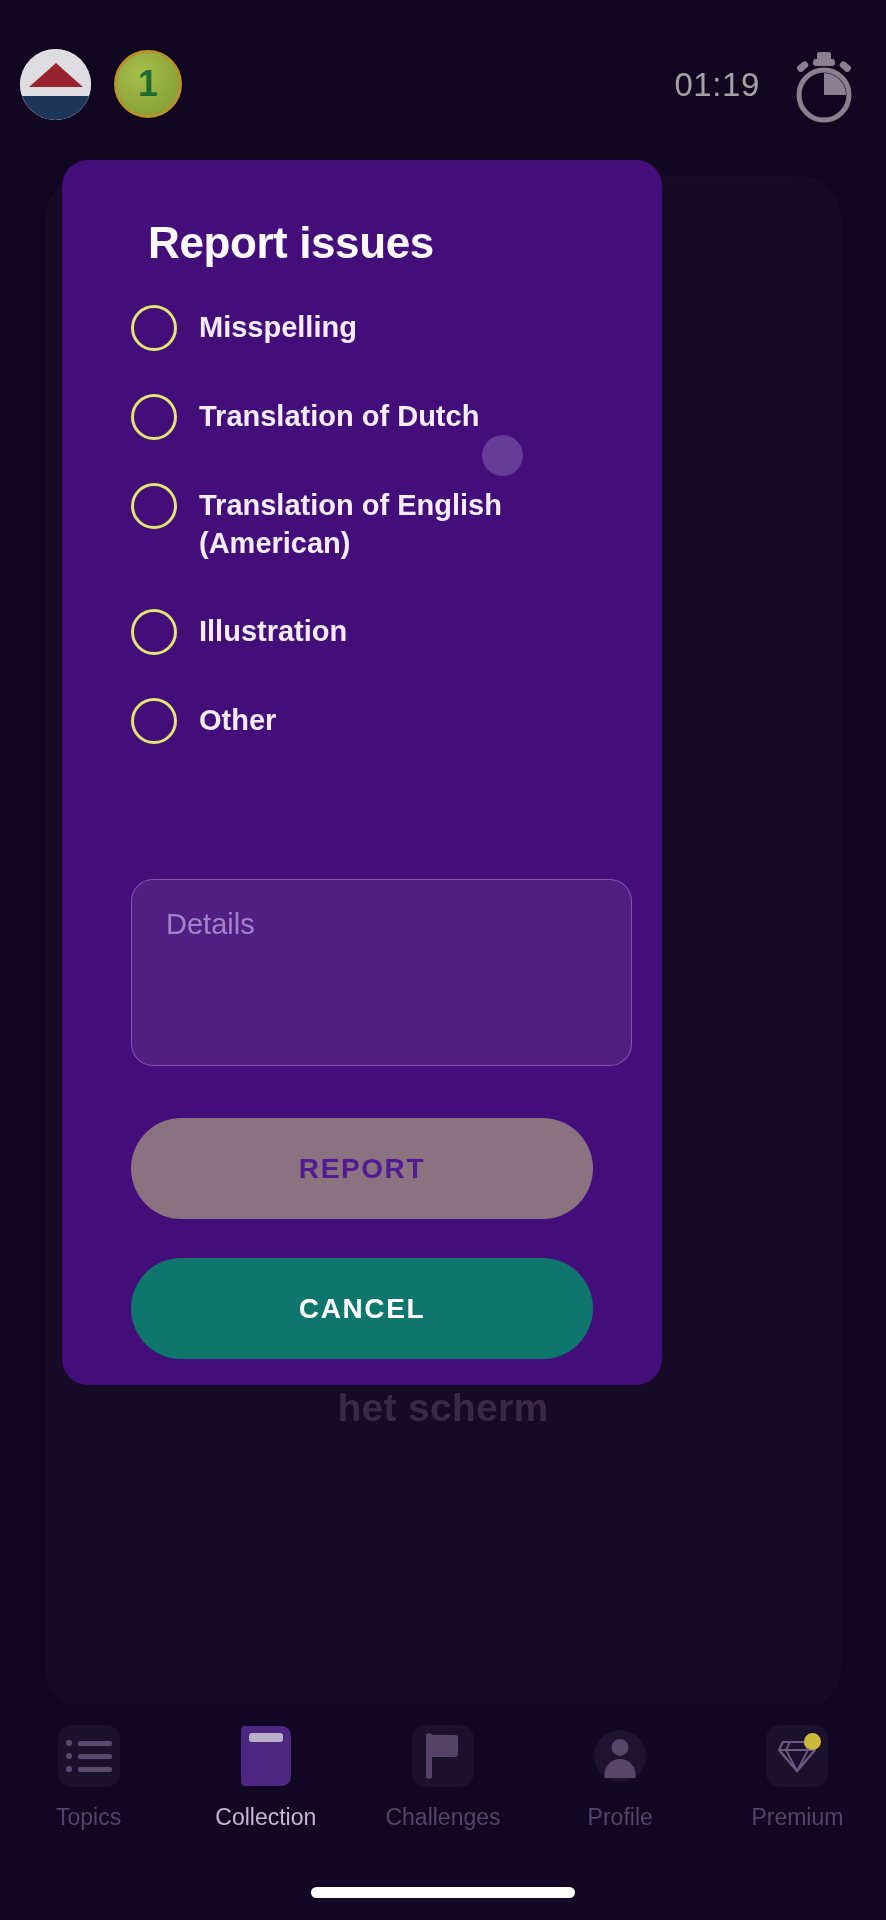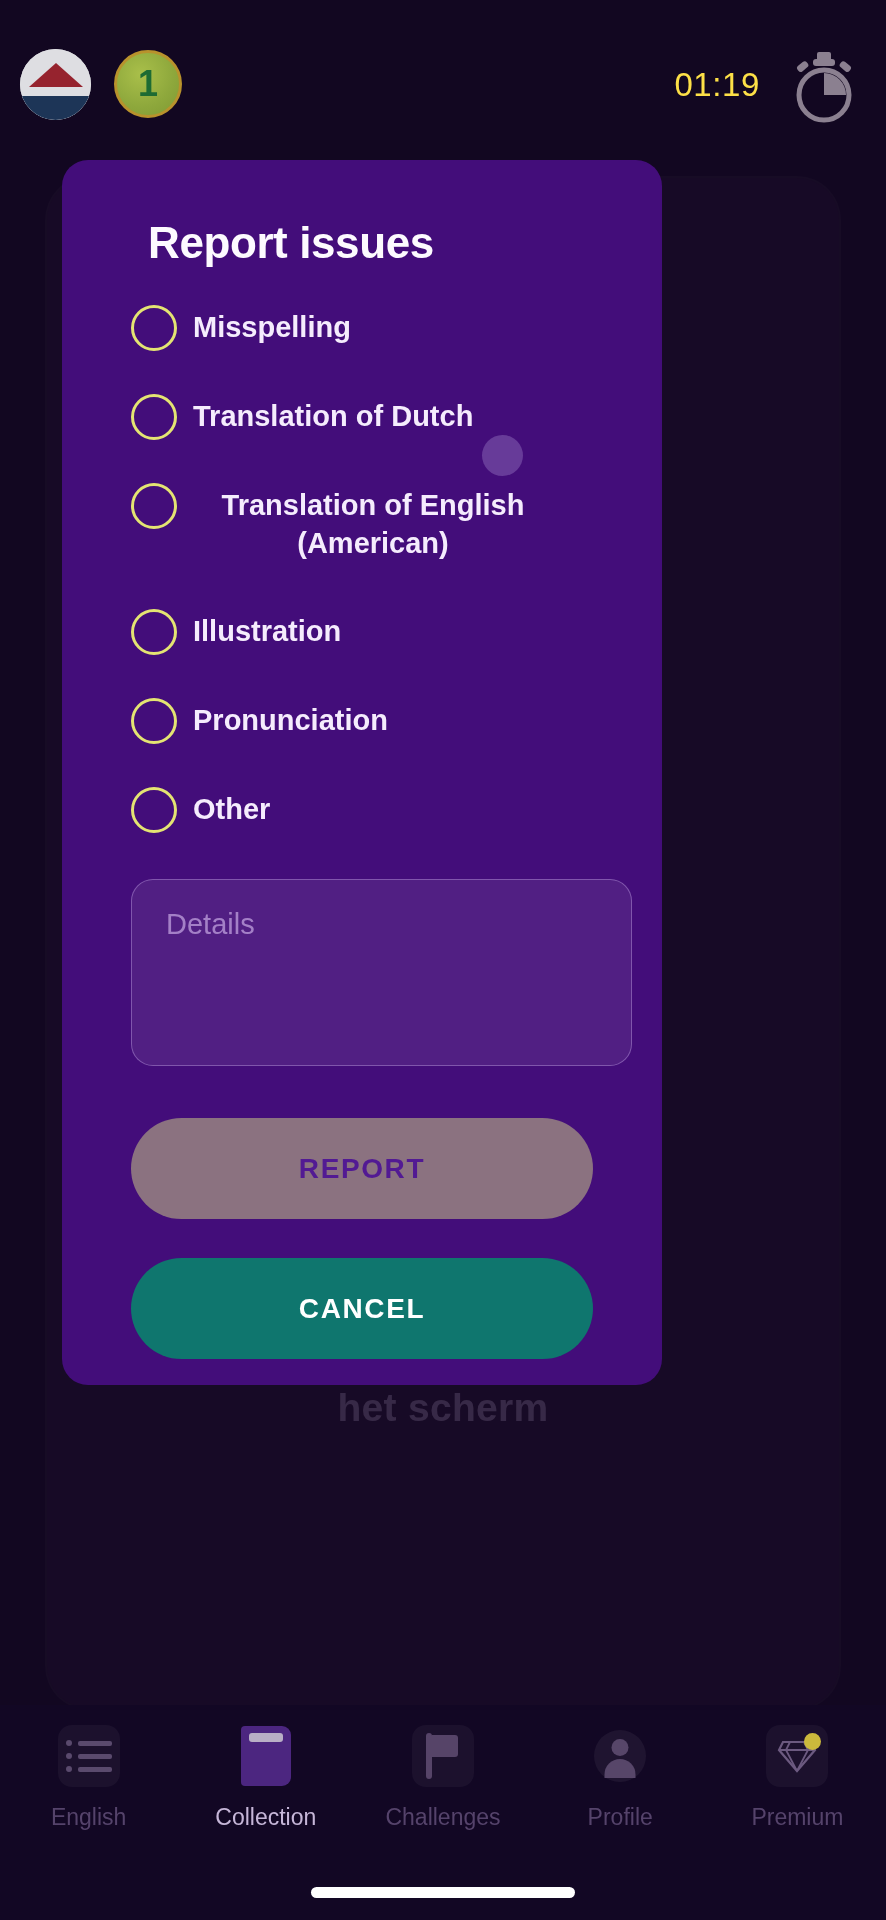--- a/index.html
+++ b/index.html
@@ -64,21 +64,21 @@
     width: 68px; height: 68px; border-radius: 50%;
     background: radial-gradient(circle at 38% 34%, #a9bf4a 0%, #8ea83c 58%, #7f9a33 100%);
     border: 3px solid #b8922c;
     display: flex; align-items: center; justify-content: center;
     font-size: 36px; font-weight: 700; color: #1d6b33;
     font-family: "Liberation Sans", sans-serif;
   }
   .timer-text {
     position: absolute; right: 126px; top: 66px;
     font-size: 33px; font-weight: 400;
-    color: #fde047; letter-spacing: 0.6px; text-align: center;
+    color: #a3a3a3; letter-spacing: 0.6px; text-align: center;
   }
   .stopwatch-icon {
     position: absolute; right: 26px; top: 50px;
     width: 72px; height: 74px;
   }
 
   
   .dialog {
     position: absolute;
     left: 62px; top: 160px;
@@ -100,26 +100,25 @@
     padding: 0 40px 0 69px;
     min-height: 89px;
   }
   .radio {
     flex: 0 0 auto;
     width: 46px; height: 46px; border-radius: 50%;
     border: 3px solid #e4e472;
     margin-top: 9px;
   }
   .opt-label {
-    margin-left: 16px;
+    margin-left: 22px;
     font-size: 29px; font-weight: 600;
     color: #f5ecfd; line-height: 38px;
     padding-top: 12px;
     max-width: 360px;
-    text-align: center;
   }
 
   .touch-dot {
     position: absolute;
     left: 420px; top: 275px;
     width: 41px; height: 41px; border-radius: 50%;
     background: rgba(190,165,225,0.30);
     z-index: 45;
   }
 
@@ -261,24 +260,20 @@
         <div class="radio"></div>
         <div class="opt-label">Translation of Dutch</div>
       </div>
       <div class="opt" style="min-height:126px">
         <div class="radio"></div>
         <div class="opt-label">Translation of English (American)</div>
       </div>
       <div class="opt">
         <div class="radio"></div>
         <div class="opt-label">Illustration</div>
-      </div>
-      <div class="opt">
-        <div class="radio"></div>
-        <div class="opt-label">Pronunciation</div>
       </div>
       <div class="opt">
         <div class="radio"></div>
         <div class="opt-label">Other</div>
       </div>
     </div>
 
     <div class="touch-dot"></div>
 
     <div class="details-box">
@@ -301,21 +296,21 @@
           <div>
               <span class="icon-list-dot"></span>
               <span class="icon-list-row"></span>
             </div>
           <div>
               <span class="icon-list-dot"></span>
               <span class="icon-list-row"></span>
             </div>
         </div>
       </div>
-      <div class="nav-label">English</div>
+      <div class="nav-label">Topics</div>
     </div>
 
     <div class="nav-item active">
       <div class="nav-icon">
         <div class="book"></div>
       </div>
       <div class="nav-label">Collection</div>
     </div>
 
     <div class="nav-item">

